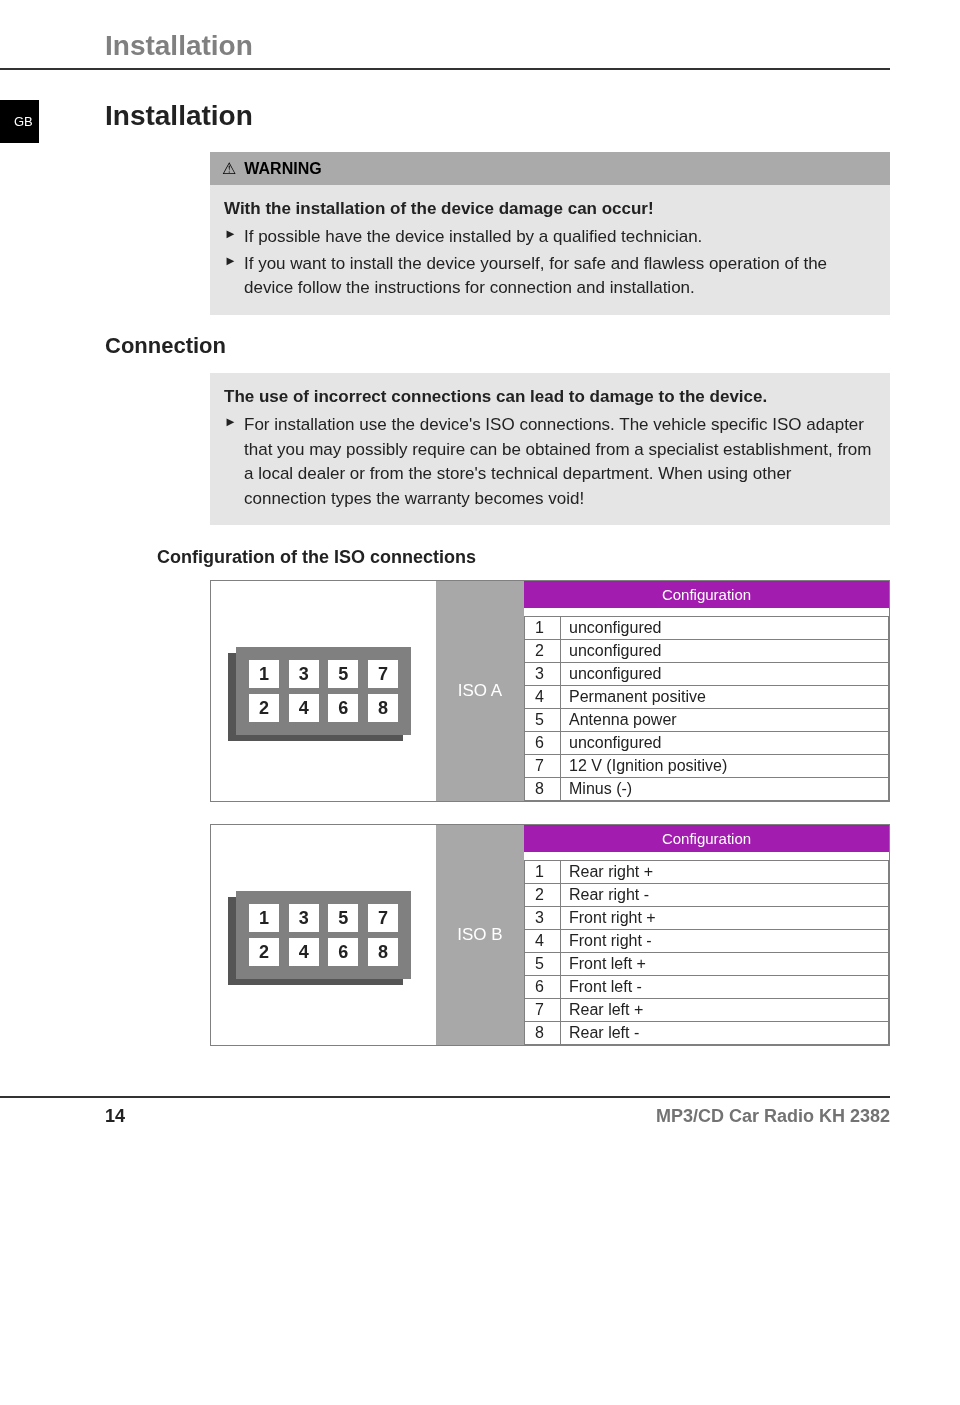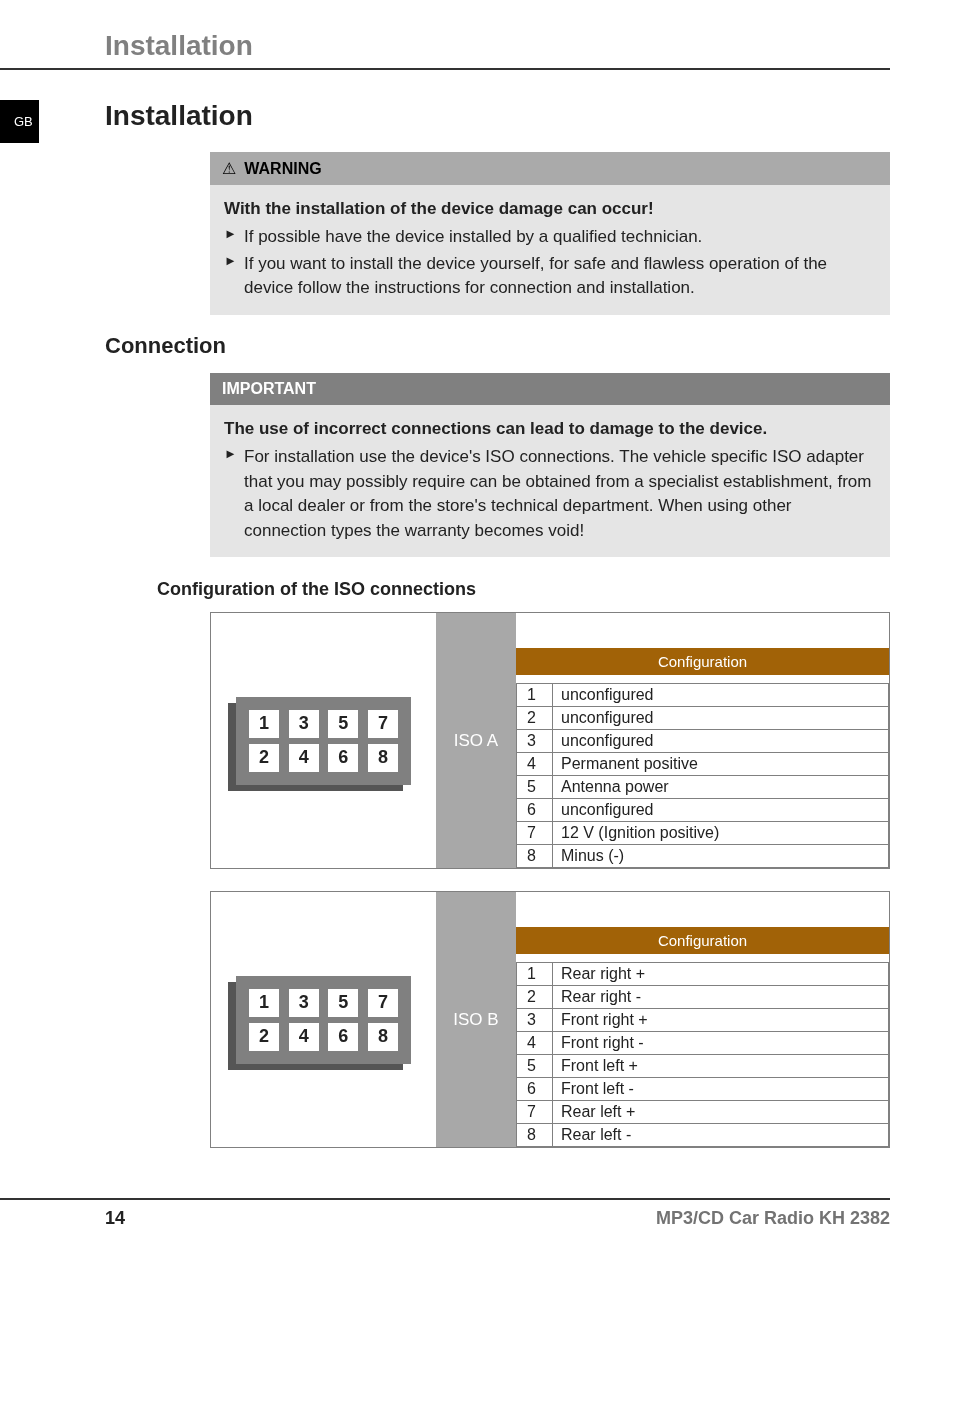--- a/index.html
+++ b/index.html
@@ -140,39 +140,38 @@
     width: 30px;
     height: 28px;
     margin: 3px 3px;
     display: flex;
     align-items: center;
     justify-content: center;
     font-size: 18px;
     font-weight: 600;
   }
   .iso-mid {
-    width: 80px;
+    width: 88px;
     background: #a8a8a8;
     color: #fff;
     display: flex;
     align-items: center;
     justify-content: center;
     font-size: 17px;
   }
   .iso-right {
     flex: 1;
   }
   .cfg-head {
-    background: #a16207;
+    background: #a21caf;
     color: #fff;
     text-align: center;
     font-size: 15px;
     padding: 5px 0;
     border-bottom: 8px solid #fff;
-    margin-top: 35px;
   }
   .cfg-table { width: 100%; border-collapse: collapse; }
   .cfg-table td {
     border: 1.5px solid #808080;
     padding: 2px 8px;
     font-size: 16px;
   }
   .cfg-table td.num { width: 36px; text-align: left; padding-left: 10px; }
 
   .footer-row {
@@ -216,21 +215,20 @@
         <div class="bullet">
             <span class="tri">►</span>
             <span>If you want to install the device yourself, for safe and flawless operation of the device follow the instructions for connection and installation.</span>
           </div>
       </div>
     </div>
 
     <h2 class="sub-heading">Connection</h2>
 
     <div class="callout">
-      <div class="callout2-banner">IMPORTANT</div>
       <div class="callout-body">
         <div class="lead">The use of incorrect connections can lead to damage to the device.</div>
         <div class="bullet">
             <span class="tri">►</span>
             <span>For installation use the device's ISO connections. The vehicle specific ISO adapter that you may possibly require can be obtained from a specialist establishment, from a local dealer or from the store's technical department. When using other connection types the warranty becomes void!</span>
           </div>
       </div>
     </div>
 
     <h3 class="section-sub">Configuration of the ISO connections</h3>

